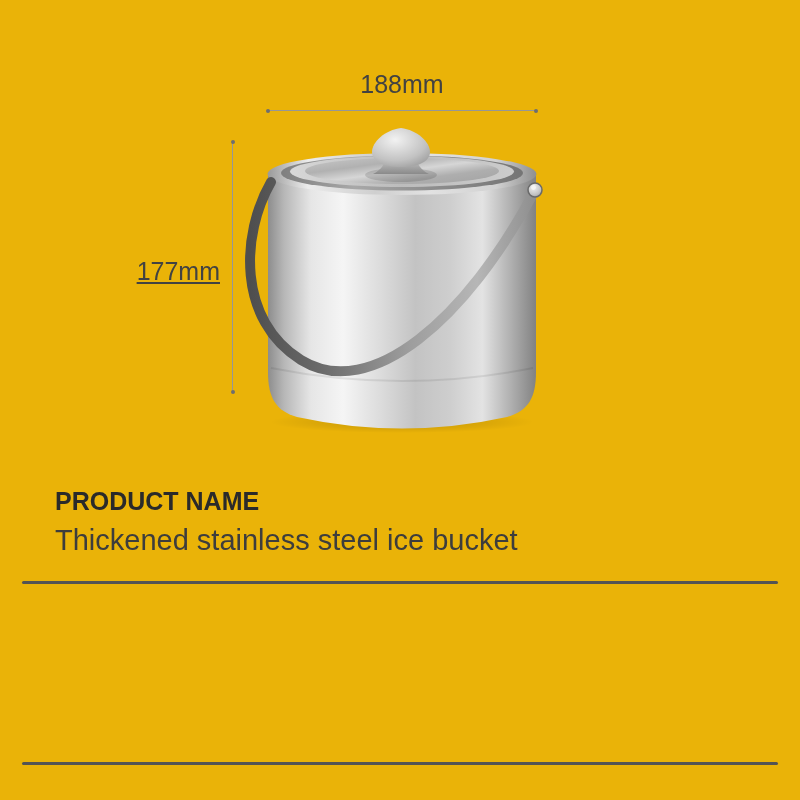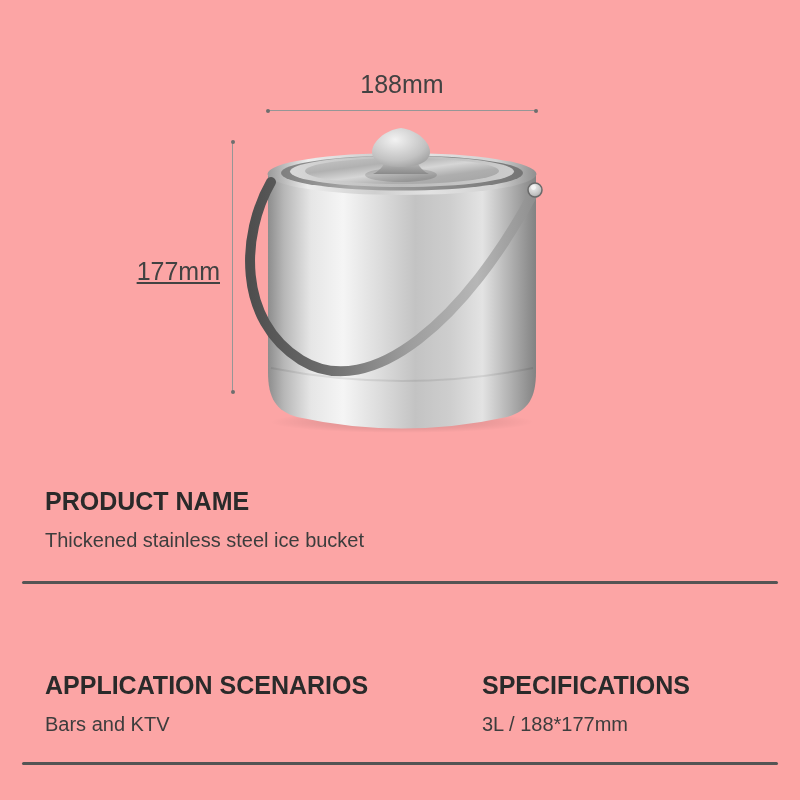--- a/index.html
+++ b/index.html
@@ -1,21 +1,21 @@
 <!DOCTYPE html>
 <html><head>
 <meta charset="utf-8">
 <style>
   * { margin: 0; padding: 0; box-sizing: border-box; }
   html, body { background: #ffffff; }
   .canvas {
     position: relative;
     width: 800px;
     height: 800px;
-    background: #fca5a5;
+    background: #eab308;
     font-family: "Liberation Sans", sans-serif;
     overflow: hidden;
   }
 
   
   .dim-label {
     position: absolute;
     color: #424242;
     font-size: 25px;
     line-height: 1.1;
@@ -54,38 +54,39 @@
 
   
   .product-photo {
     position: absolute;
     left: 235px; top: 122px;
     width: 330px; height: 320px;
   }
 
   
   .spec-section { position: absolute; }
-  .spec-row1-left  { left: 45px;  top: 486px; width: 430px; }
+  .spec-row1-left  { left: 55px;  top: 486px; width: 430px; }
   .spec-row1-right { left: 482px; top: 486px; width: 300px; }
   .spec-row2-left  { left: 45px;  top: 670px; width: 430px; }
   .spec-row2-right { left: 482px; top: 670px; width: 300px; }
   .spec-label {
     font-size: 25px;
     font-weight: bold;
     color: #2a2a2a;
     line-height: 30px;
     white-space: nowrap;
   }
   .spec-value {
     margin-top: 9px;
-    font-size: 20px;
+    font-size: 29px;
     font-weight: normal;
     color: #3d3d3d;
     line-height: 30px;
     white-space: nowrap;
+    text-align: center;
   }
   .divider {
     position: absolute;
     left: 22px;
     width: 756px; height: 3px;
     background: #545454;
     border-radius: 2px;
   }
   .divider-1 { top: 581px; }
   .divider-2 { top: 762px; }
@@ -194,25 +195,17 @@
   </div>
 
   <div class="spec-section spec-row1-left">
     <div class="spec-label">PRODUCT NAME</div>
     <div class="spec-value">Thickened stainless steel ice bucket</div>
   </div>
 
 
   <div class="divider divider-1"></div>
 
-  <div class="spec-section spec-row2-left">
-    <div class="spec-label">APPLICATION SCENARIOS</div>
-    <div class="spec-value">Bars and KTV</div>
-  </div>
-
-  <div class="spec-section spec-row2-right">
-    <div class="spec-label">SPECIFICATIONS</div>
-    <div class="spec-value">3L / 188*177mm</div>
-  </div>
+
 
   <div class="divider divider-2"></div>
 
 </div>
 
 </body></html>

